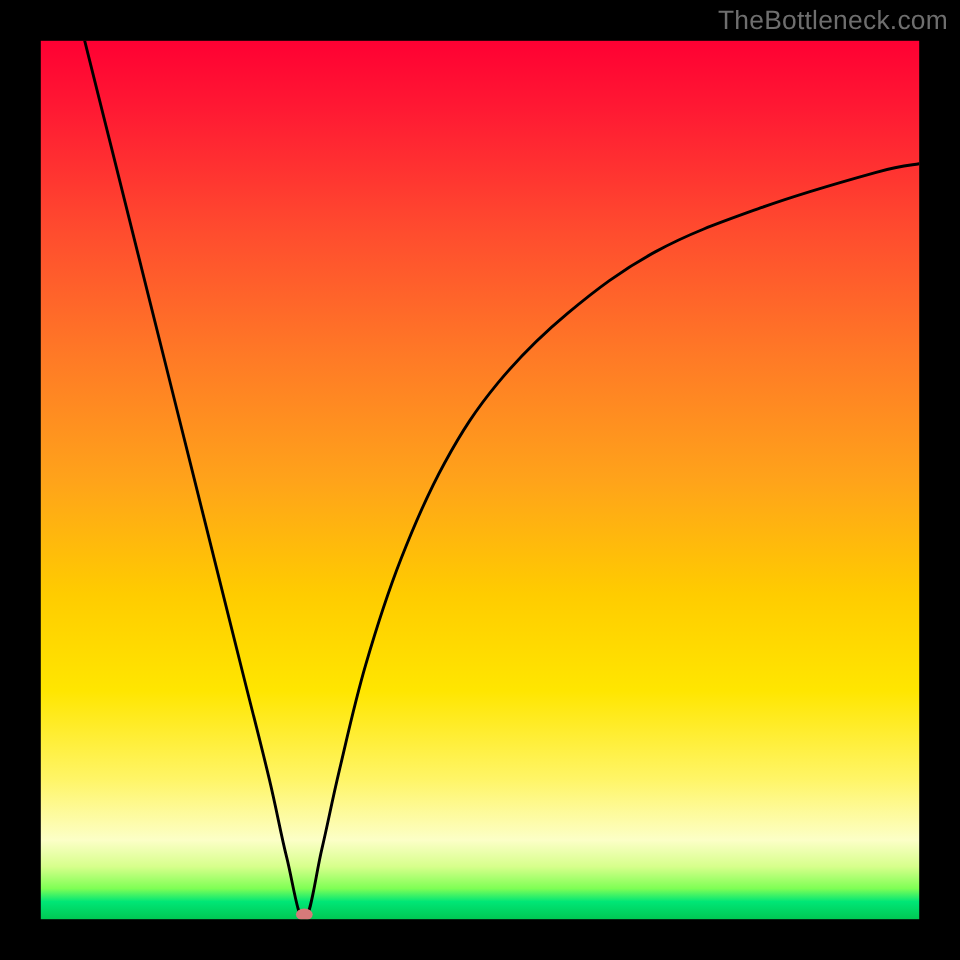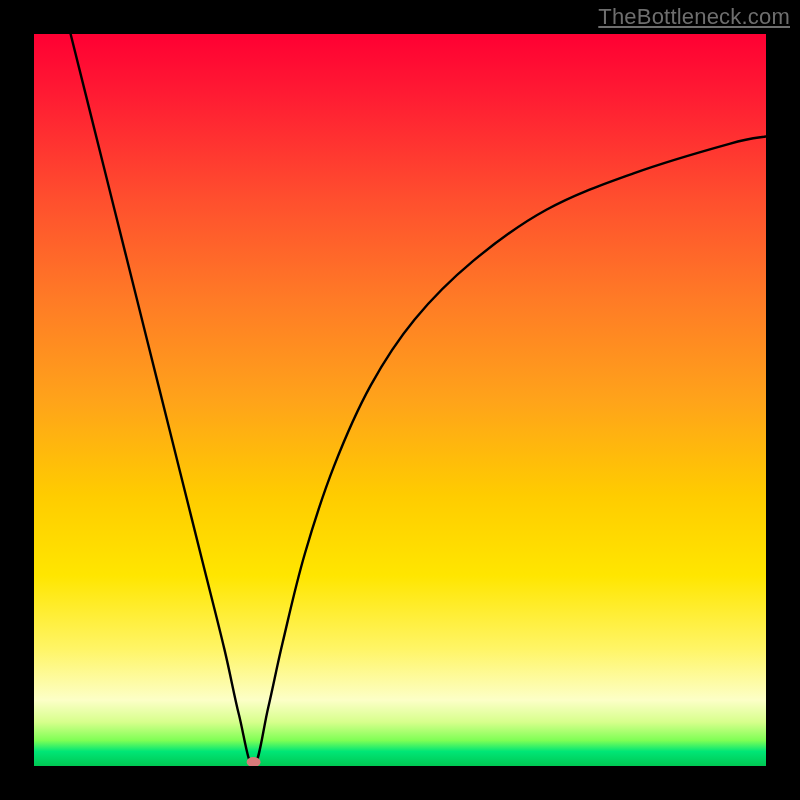--- a/index.html
+++ b/index.html
@@ -43,21 +43,20 @@
   }
   .watermark {
     position: absolute;
     top: 4px;
     right: 10px;
     color: #6e6e6e;
     font-size: 22px;
     font-weight: 500;
     letter-spacing: 0.2px;
     user-select: none;
-    text-decoration: underline;
   }
   svg.curve {
     position: absolute;
     left: 0;
     top: 0;
     width: 732px;
     height: 732px;
   }
 </style>
 </head>

